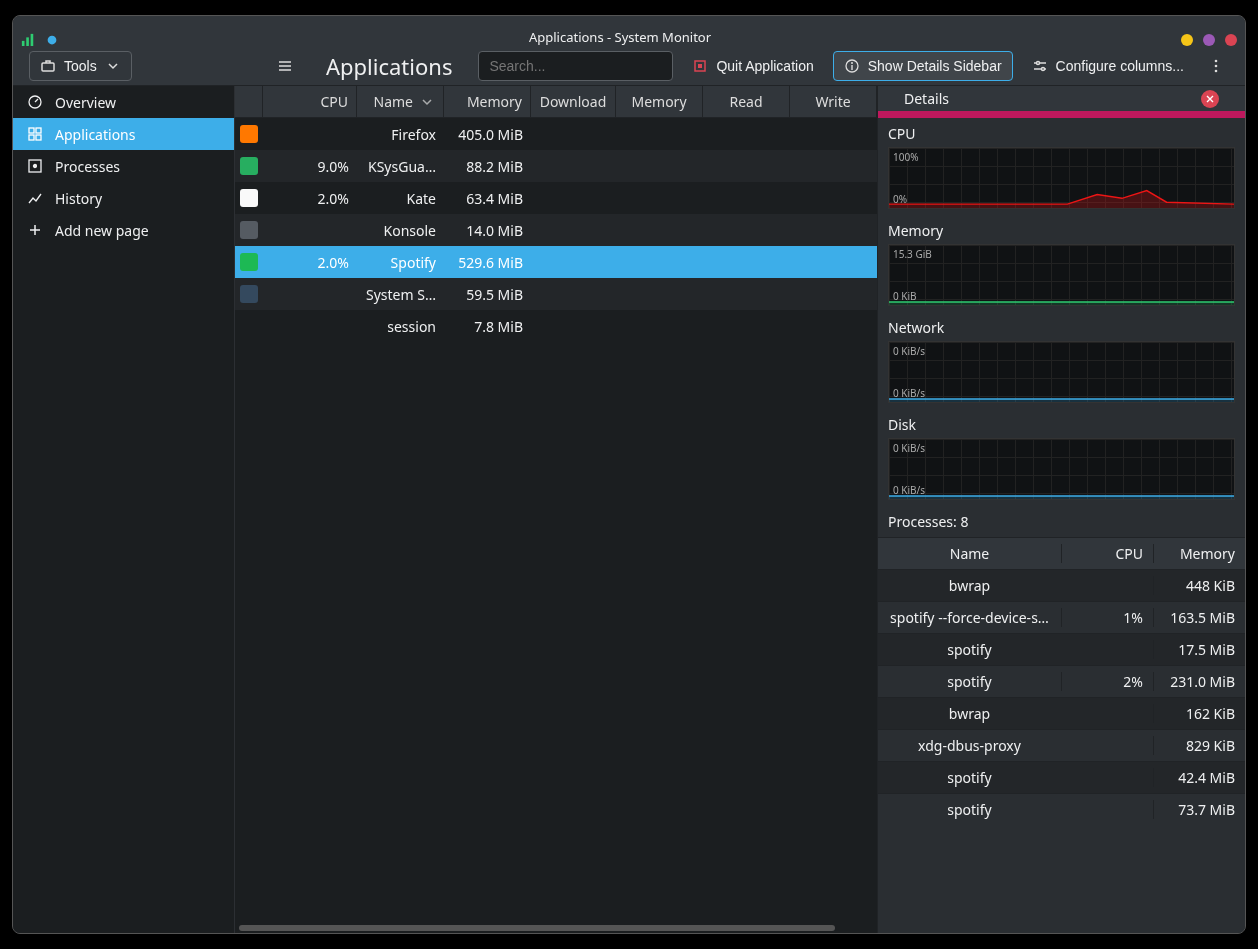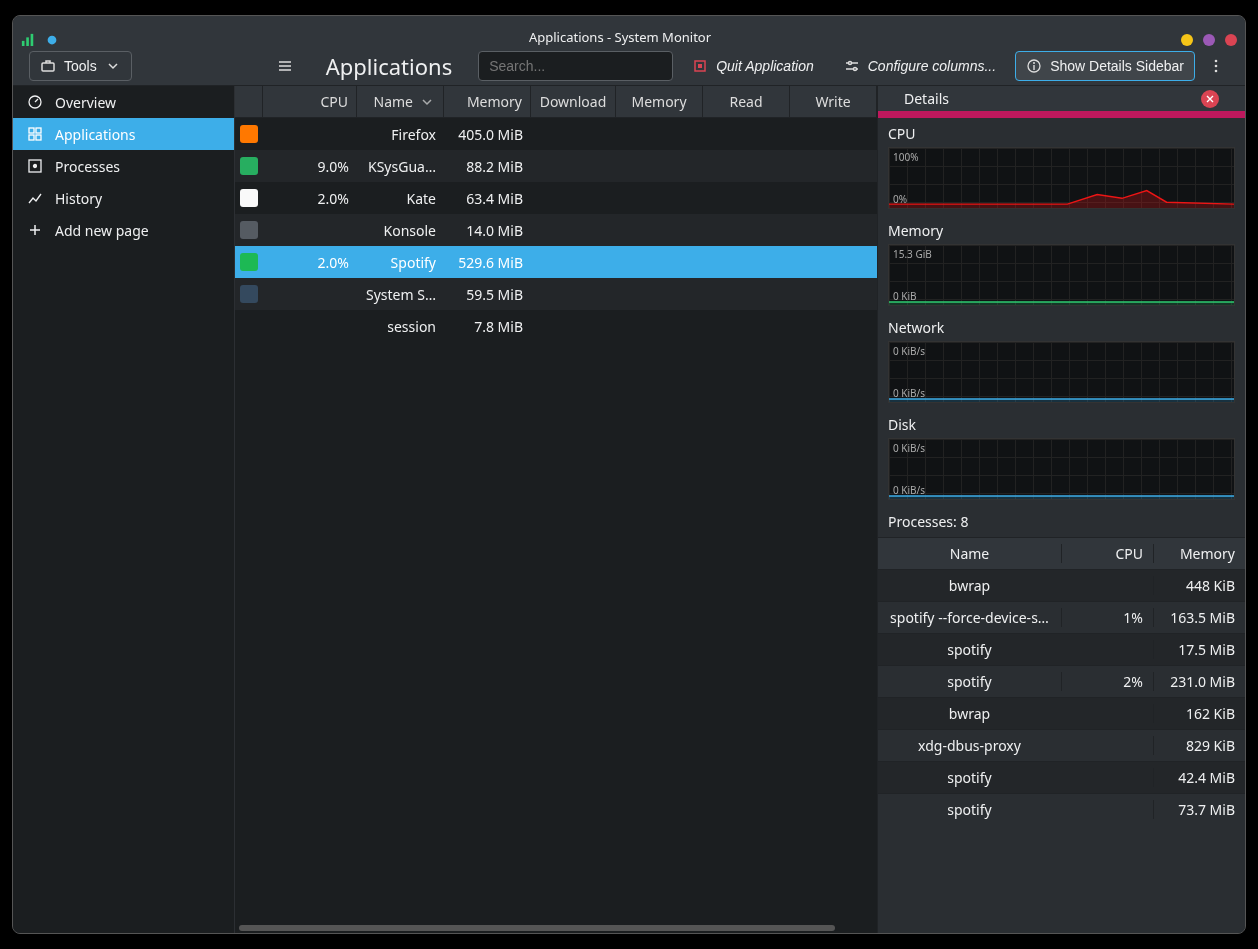--- a/index.html
+++ b/index.html
@@ -59,21 +59,21 @@
   }
   .btn {
     display:flex; align-items:center; gap:8px;
     padding:4px 10px; height:30px;
     background: var(--button-bg);
     border:1px solid var(--button-border);
     border-radius:4px;
     color:var(--text); font-size:14px;
     cursor:pointer;
   }
-  .btn.flat { background:transparent; border:1px solid transparent;font-style:italic; }
+  .btn.flat { background:transparent; border:1px solid transparent; }
   .btn.active { background: var(--button-active-bg); border:1px solid var(--accent); }
   .heading {
     font-size:22px; font-weight:400;
     padding:0 18px;
   }
   .search {
     flex:0 0 195px;
   }
   .search input {
     width:100%; height:30px;
@@ -245,39 +245,39 @@
     </div>
     <button class="btn flat">
       <span class="icon">
         <svg viewBox="0 0 16 16">
             <rect x="3" y="3" width="10" height="10" fill="none" stroke="#da4453" stroke-width="1.5"></rect>
             <rect x="6" y="6" width="4" height="4" fill="#da4453"></rect>
           </svg>
       </span>
       <span>Quit Application</span>
     </button>
+    <button class="btn active">
+      <span class="icon">
+        <svg viewBox="0 0 16 16">
+            <circle cx="8" cy="8" r="6" fill="none" stroke="#ddd" stroke-width="1.3"></circle>
+            <circle cx="8" cy="5" r="1" fill="#ddd"></circle>
+            <rect x="7.3" y="7" width="1.4" height="5" fill="#ddd"></rect>
+          </svg>
+      </span>
+      <span>Show Details Sidebar</span>
+    </button>
     <button class="btn flat">
       <span class="icon">
         <svg viewBox="0 0 16 16" stroke="#ddd" stroke-width="1.5" fill="none">
             <path d="M2 5h12M2 11h12"></path>
             <circle cx="6" cy="5" r="1.5" fill="#2a2e32"></circle>
             <circle cx="11" cy="11" r="1.5" fill="#2a2e32"></circle>
           </svg>
       </span>
       <span>Configure columns...</span>
-    </button>
-    <button class="btn active">
-      <span class="icon">
-        <svg viewBox="0 0 16 16">
-            <circle cx="8" cy="8" r="6" fill="none" stroke="#ddd" stroke-width="1.3"></circle>
-            <circle cx="8" cy="5" r="1" fill="#ddd"></circle>
-            <rect x="7.3" y="7" width="1.4" height="5" fill="#ddd"></rect>
-          </svg>
-      </span>
-      <span>Show Details Sidebar</span>
     </button>
     <button class="btn flat" style="padding:4px 4px">
       <span class="icon">
         <svg viewBox="0 0 16 16" fill="#ddd">
             <circle cx="8" cy="3" r="1.3"></circle>
             <circle cx="8" cy="8" r="1.3"></circle>
             <circle cx="8" cy="13" r="1.3"></circle>
           </svg>
       </span>
     </button>

